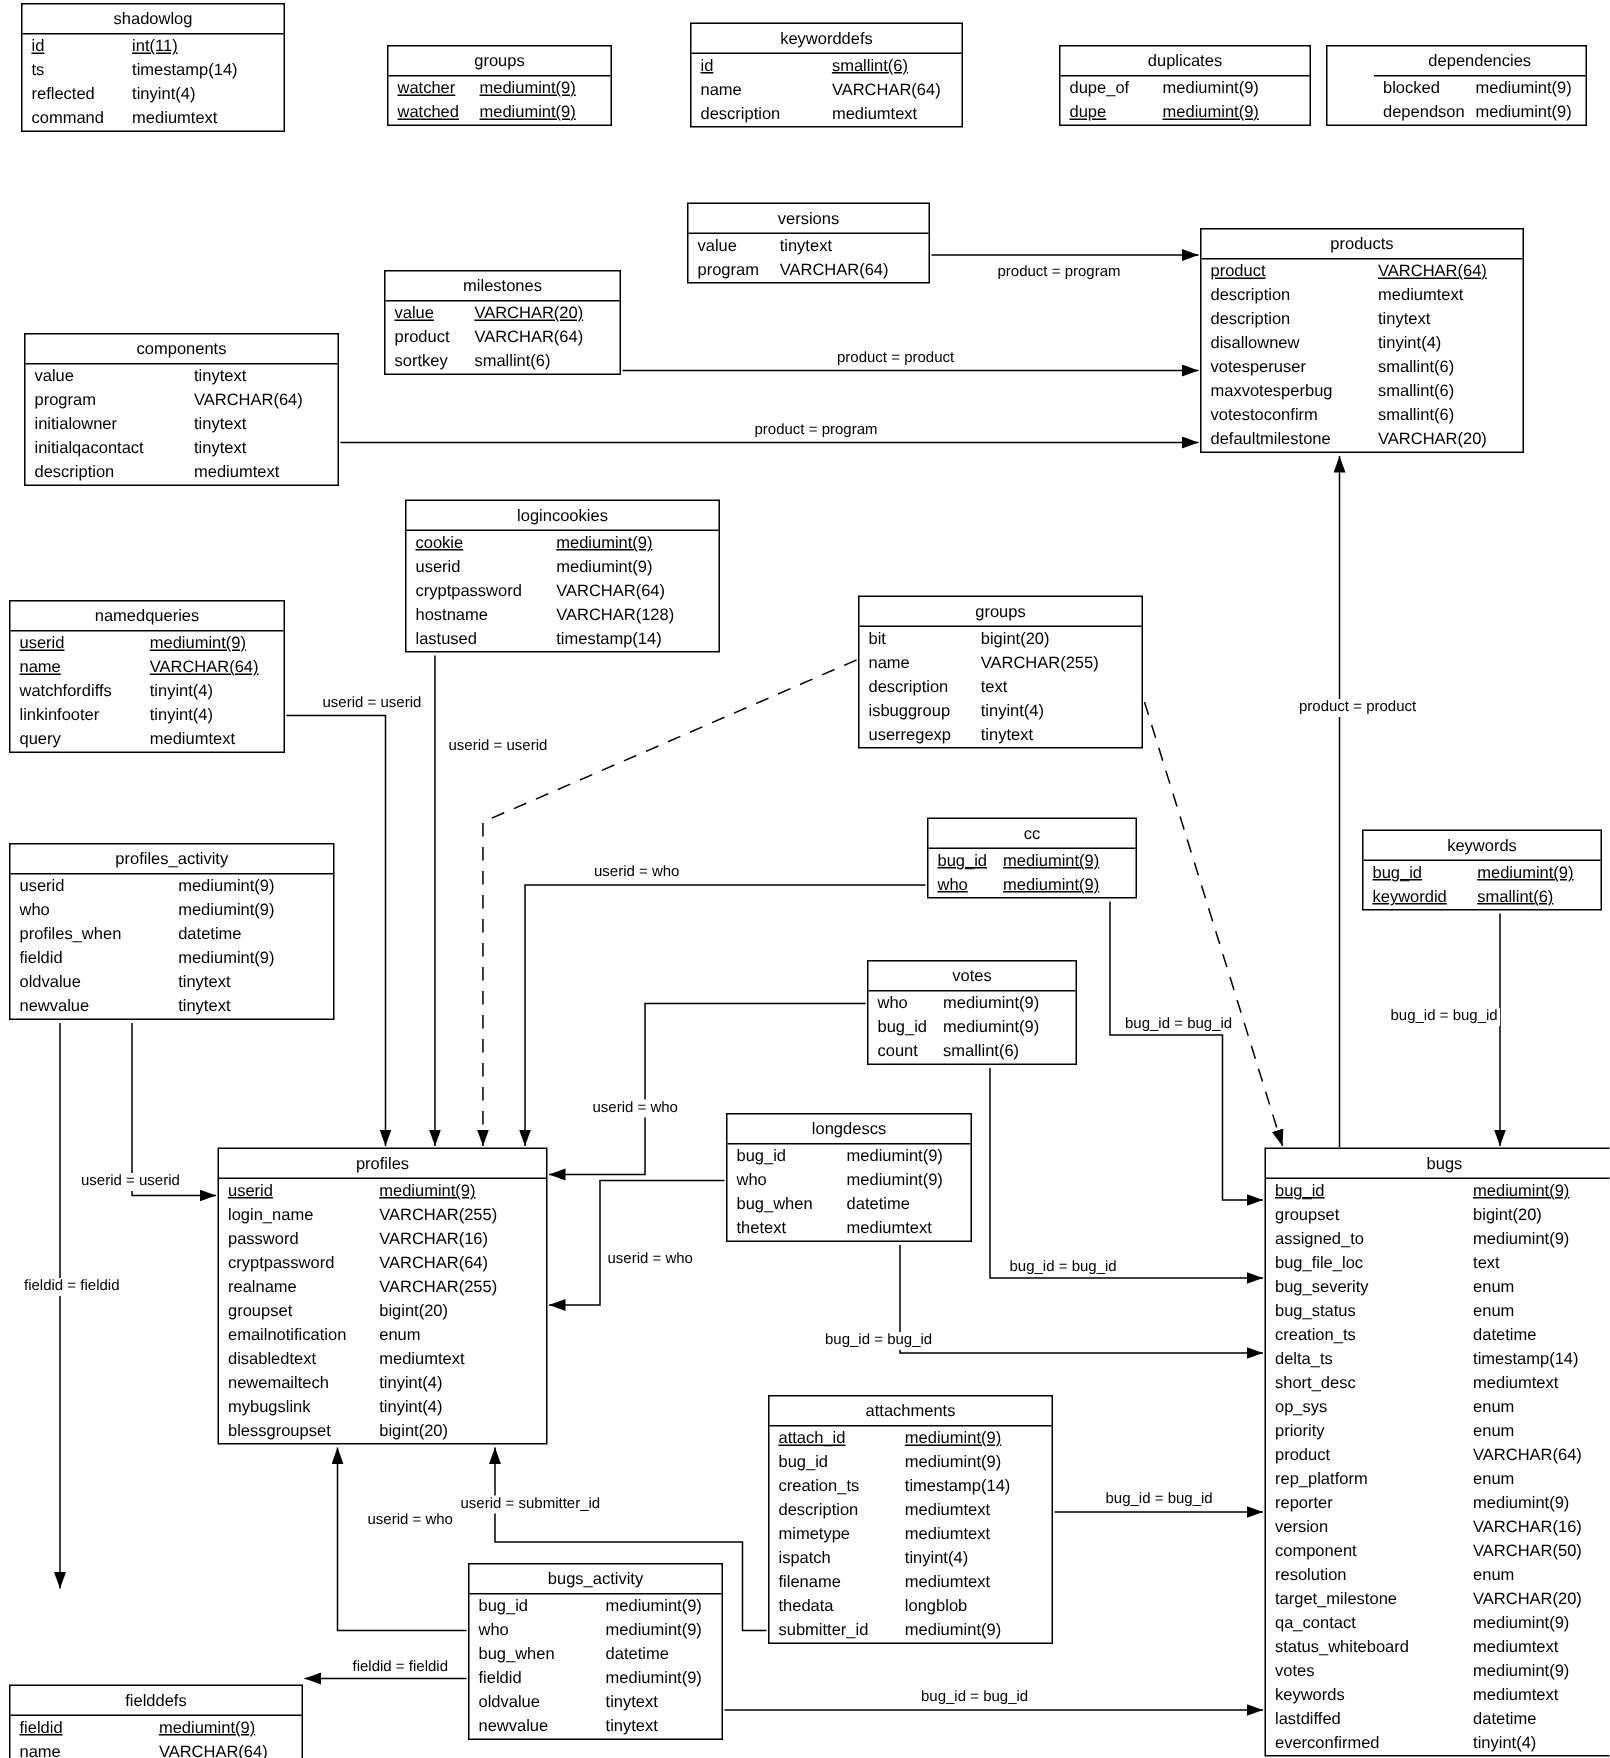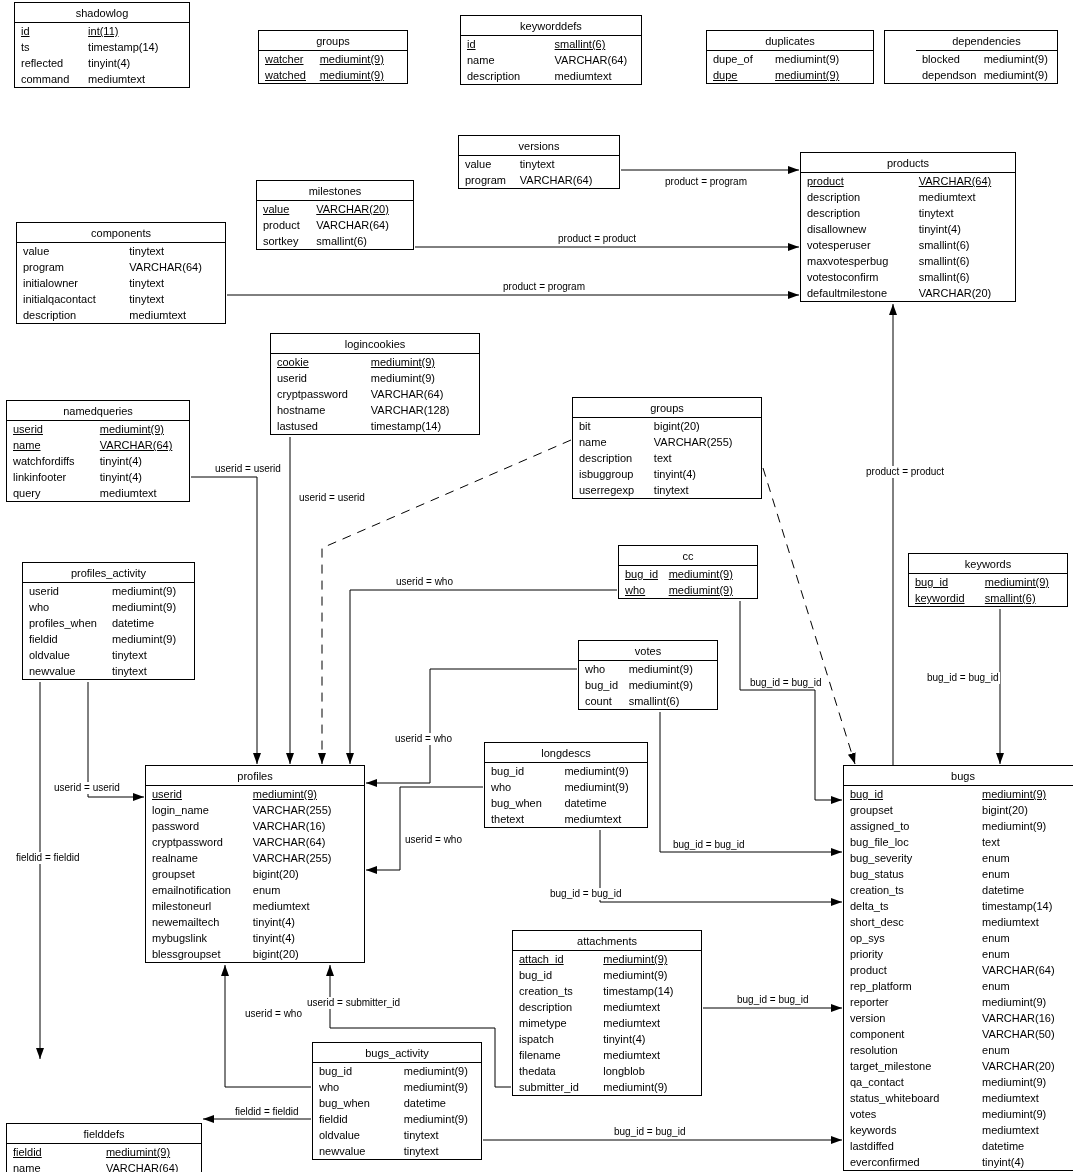--- a/index.html
+++ b/index.html
@@ -168,21 +168,21 @@
       <div class="tbl" style="left: 618px; top: 545px; width: 140px;">
         <div class="tbl-title">cc</div>
         <div class="frow"><span class="fname pk">bug_id</span><span class="ftype pk" style="left: 36%;">mediumint(9)</span></div>
         <div class="frow"><span class="fname pk">who</span><span class="ftype pk" style="left: 36%;">mediumint(9)</span></div>
       </div>
       <div class="tbl" style="left: 908px; top: 553px; width: 160px;">
         <div class="tbl-title">keywords</div>
         <div class="frow"><span class="fname pk">bug_id</span><span class="ftype pk" style="left: 48%;">mediumint(9)</span></div>
         <div class="frow"><span class="fname pk">keywordid</span><span class="ftype pk" style="left: 48%;">smallint(6)</span></div>
       </div>
-      <div class="tbl" style="left: 6px; top: 562px; width: 173px; margin-left: 16px;">
+      <div class="tbl" style="left: 6px; top: 562px; width: 217px;">
         <div class="tbl-title">profiles_activity</div>
         <div class="frow"><span class="fname">userid</span><span class="ftype" style="left: 52%;">mediumint(9)</span></div>
         <div class="frow"><span class="fname">who</span><span class="ftype" style="left: 52%;">mediumint(9)</span></div>
         <div class="frow"><span class="fname">profiles_when</span><span class="ftype" style="left: 52%;">datetime</span></div>
         <div class="frow"><span class="fname">fieldid</span><span class="ftype" style="left: 52%;">mediumint(9)</span></div>
         <div class="frow"><span class="fname">oldvalue</span><span class="ftype" style="left: 52%;">tinytext</span></div>
         <div class="frow"><span class="fname">newvalue</span><span class="ftype" style="left: 52%;">tinytext</span></div>
       </div>
       <div class="tbl" style="left: 578px; top: 640px; width: 140px;">
         <div class="tbl-title">votes</div>
@@ -199,21 +199,21 @@
       </div>
       <div class="tbl" style="left: 145px; top: 765px; width: 220px;">
         <div class="tbl-title">profiles</div>
         <div class="frow"><span class="fname pk">userid</span><span class="ftype pk" style="left: 49%;">mediumint(9)</span></div>
         <div class="frow"><span class="fname">login_name</span><span class="ftype" style="left: 49%;">VARCHAR(255)</span></div>
         <div class="frow"><span class="fname">password</span><span class="ftype" style="left: 49%;">VARCHAR(16)</span></div>
         <div class="frow"><span class="fname">cryptpassword</span><span class="ftype" style="left: 49%;">VARCHAR(64)</span></div>
         <div class="frow"><span class="fname">realname</span><span class="ftype" style="left: 49%;">VARCHAR(255)</span></div>
         <div class="frow"><span class="fname">groupset</span><span class="ftype" style="left: 49%;">bigint(20)</span></div>
         <div class="frow"><span class="fname">emailnotification</span><span class="ftype" style="left: 49%;">enum</span></div>
-        <div class="frow"><span class="fname">milestoneurl</span><span class="ftype" style="left: 49%;">mediumtext</span></div>
+        <div class="frow"><span class="fname">disabledtext</span><span class="ftype" style="left: 49%;">mediumtext</span></div>
         <div class="frow"><span class="fname">newemailtech</span><span class="ftype" style="left: 49%;">tinyint(4)</span></div>
         <div class="frow"><span class="fname">mybugslink</span><span class="ftype" style="left: 49%;">tinyint(4)</span></div>
         <div class="frow"><span class="fname">blessgroupset</span><span class="ftype" style="left: 49%;">bigint(20)</span></div>
       </div>
       <div class="tbl" style="left: 843px; top: 765px; width: 240px;">
         <div class="tbl-title">bugs</div>
         <div class="frow"><span class="fname pk">bug_id</span><span class="ftype pk" style="left: 58%;">mediumint(9)</span></div>
         <div class="frow"><span class="fname">groupset</span><span class="ftype" style="left: 58%;">bigint(20)</span></div>
         <div class="frow"><span class="fname">assigned_to</span><span class="ftype" style="left: 58%;">mediumint(9)</span></div>
         <div class="frow"><span class="fname">bug_file_loc</span><span class="ftype" style="left: 58%;">text</span></div>

